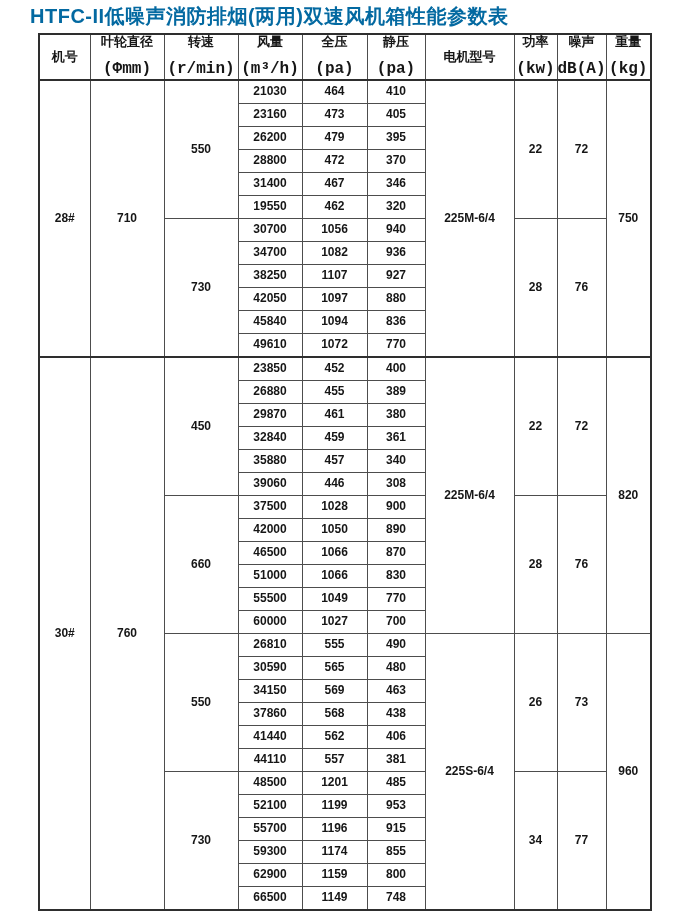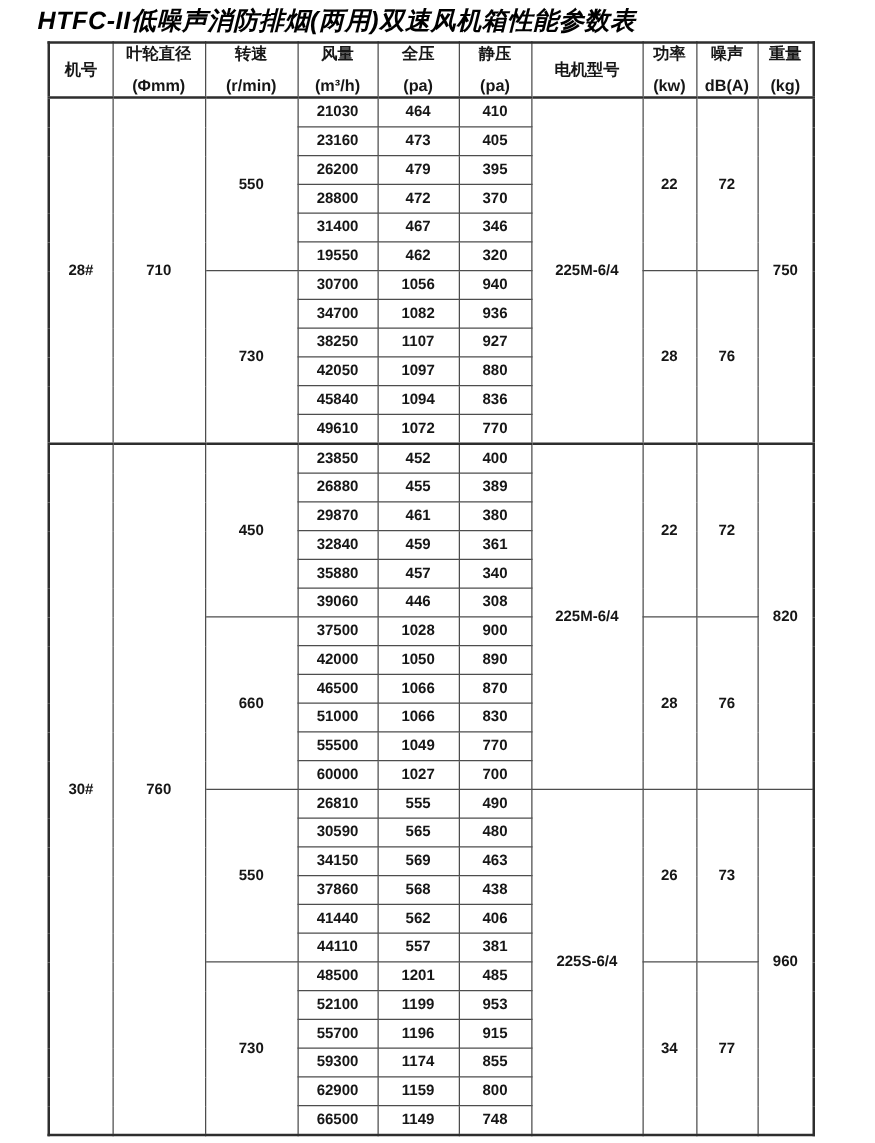--- a/index.html
+++ b/index.html
@@ -14,22 +14,21 @@
   }
   .page { position: relative; width: 700px; height: 914px; }
   .title {
     position: absolute;
     left: 30px;
     top: 3px;
     font-size: 20px;
     font-weight: bold;
     letter-spacing: 0.5px;
     white-space: nowrap;
-    color: #000000;
-    font-style: italic;
+    color: #0369a1;
   }
   table.spec {
     position: absolute;
     left: 38px;
     top: 33px;
     width: 612px;
     height: 764px;
     border-collapse: collapse;
     table-layout: fixed;
     border: 2px solid #2e2e2e;
@@ -44,23 +43,24 @@
     line-height: 1.1;
     color: #161616;
     overflow: hidden;
   }
   table.spec thead th {
     height: 42px;
     font-size: 13px;
     border-bottom: 2px solid #2e2e2e;
   }
   table.spec thead th .h2 {
-    font-size: 13px;
+    font-size: 16px;
     font-weight: bold;
     margin-top: 12px;
+    font-family: Liberation Mono, monospace;
   }
   table.spec tbody td { height: 22px; }
   tr.sec-start td { border-top: 2px solid #2e2e2e; margin-top: 23px; }
 </style>
 </head>
 <body>
 
 <div class="page">
   <div class="title">HTFC-II低噪声消防排烟(两用)双速风机箱性能参数表</div>
 

